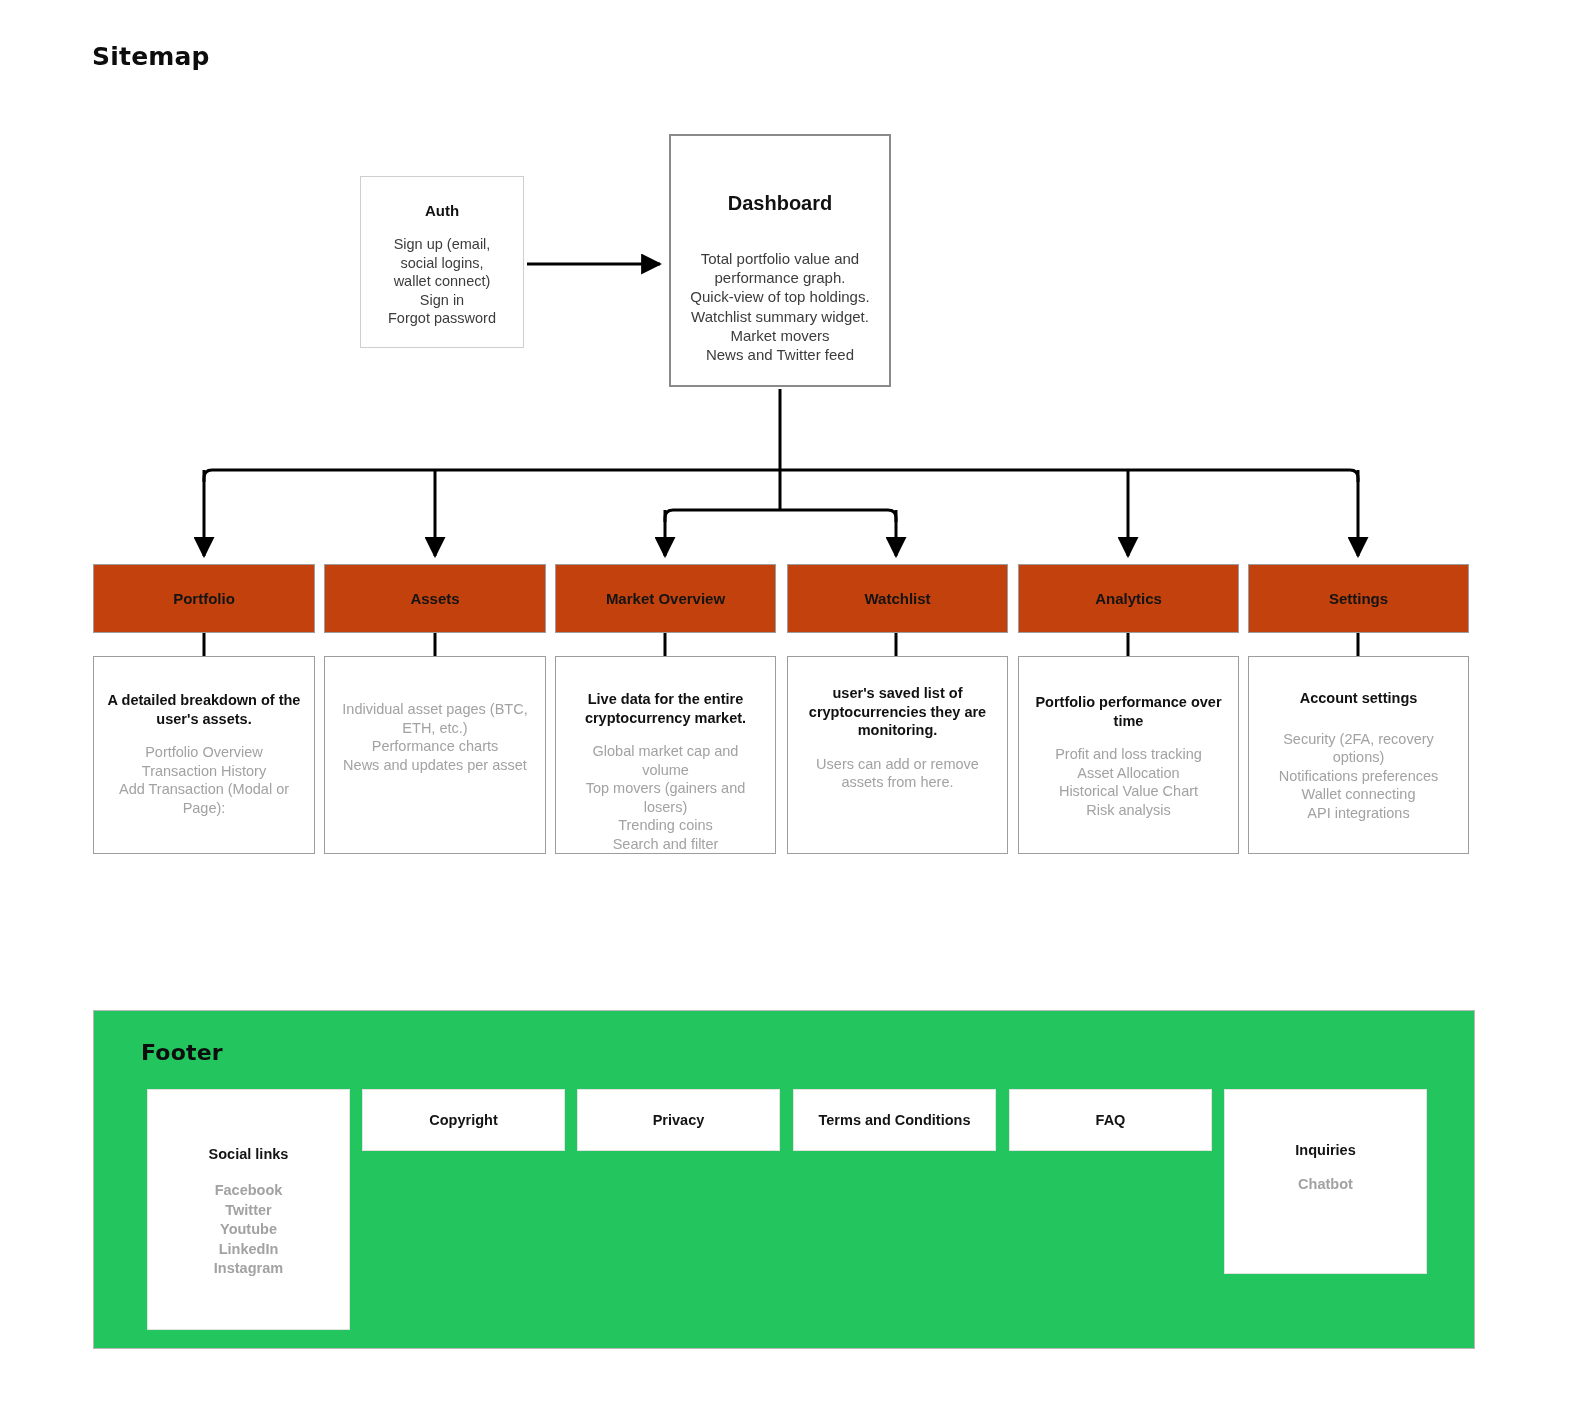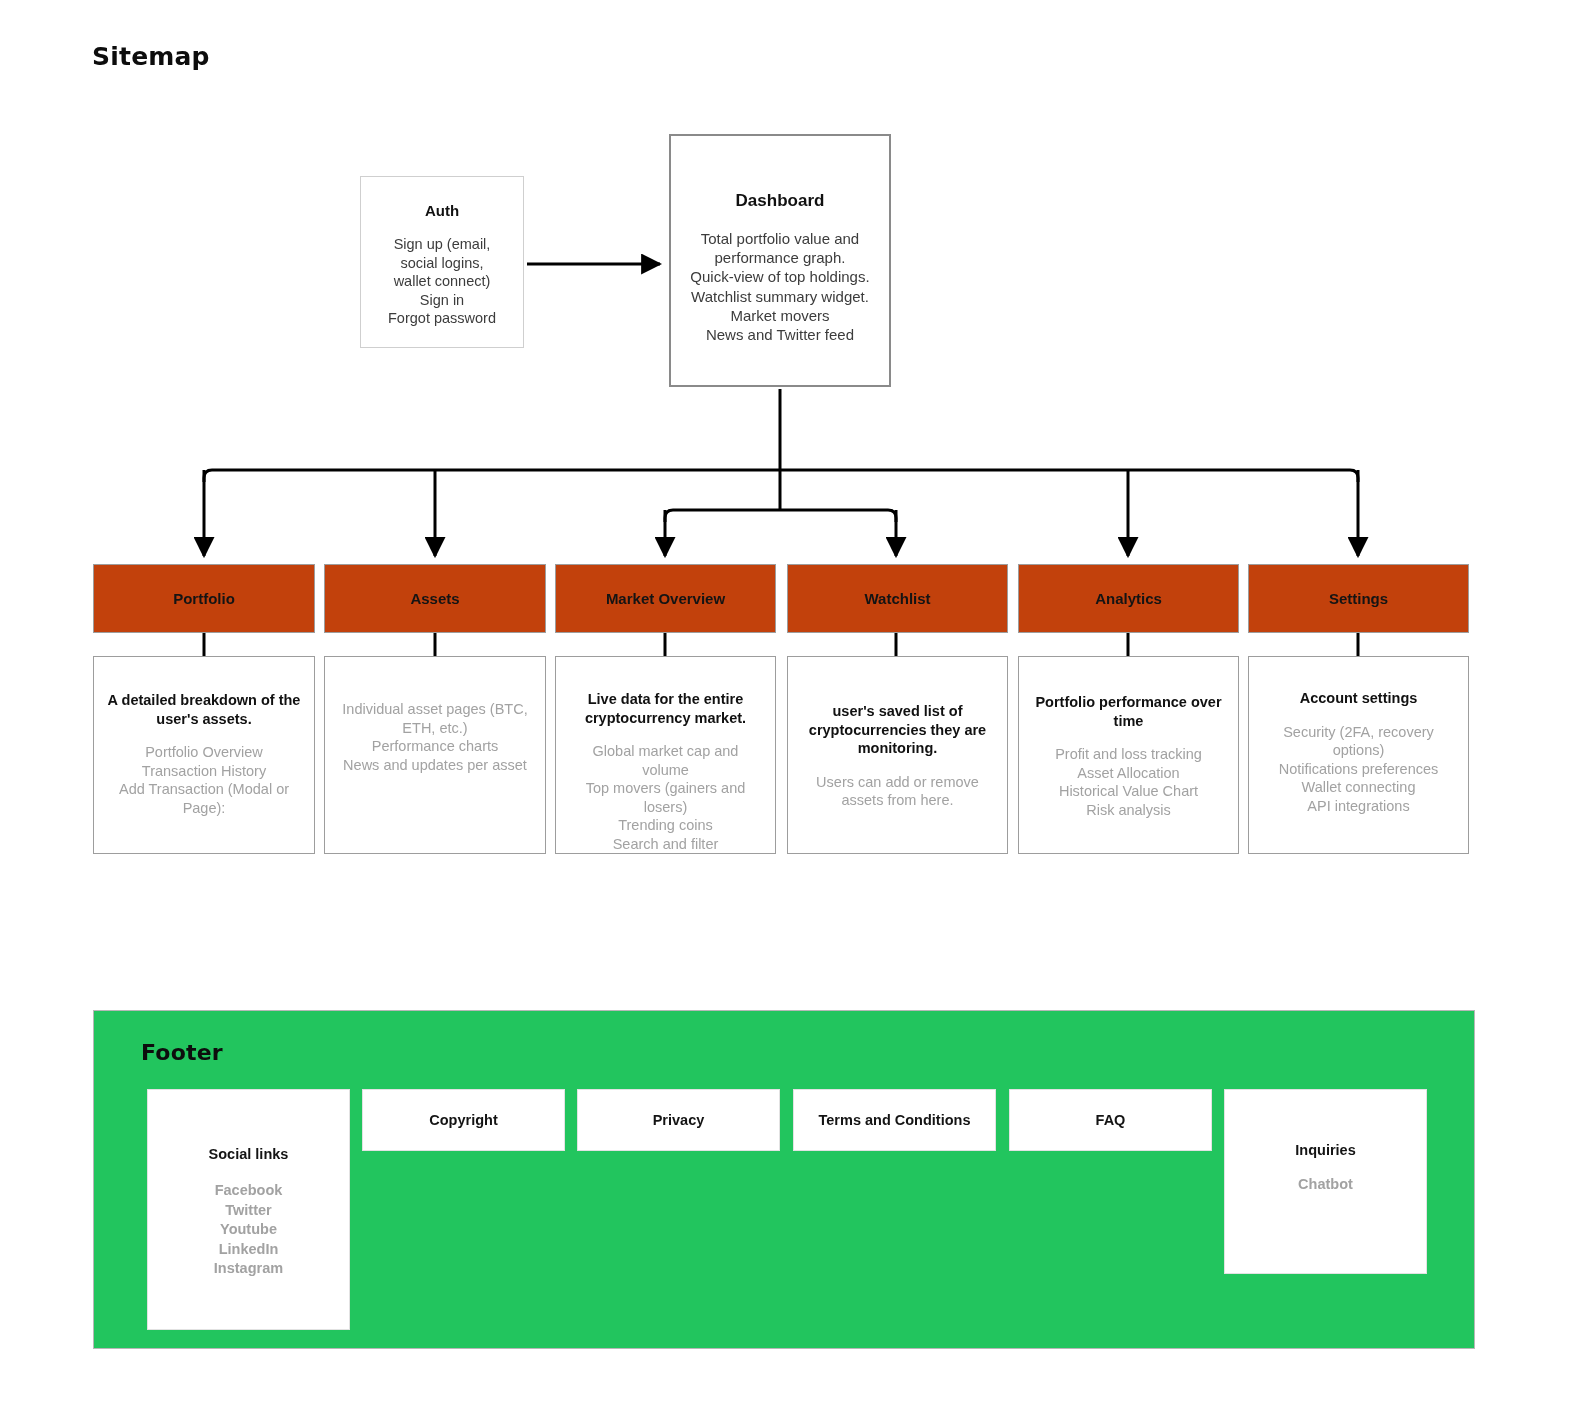--- a/index.html
+++ b/index.html
@@ -80,21 +80,21 @@
 
   
   .box-dashboard {
     left: 669px;
     top: 134px;
     width: 222px;
     height: 253px;
     border: 2px solid #8a8a8a;
     padding-top: 54px;
   }
-  .box-dashboard .node-title { font-size: 17px; margin-bottom: 16px; }
+  .box-dashboard .node-title { font-size: 20px; margin-bottom: 32px; }
   .box-dashboard .node-body { color: #3c3c3c; font-size: 15px; line-height: 1.28; }
 
   
   .sec-head {
     position: absolute;
     box-sizing: border-box;
     top: 564px;
     height: 69px;
     background: #c2410c;
     border: 1px solid #9d9d9d;
@@ -297,41 +297,41 @@
 
   <div class="sec-detail col-1" style="padding-top:43px;">
     <div class="dbody">
       <span class="ln">Individual asset pages (BTC,</span>
       <span class="ln">ETH, etc.)</span>
       <span class="ln">Performance charts</span>
       <span class="ln">News and updates per asset</span>
     </div>
   </div>
 
-  <div class="sec-detail col-3" style="padding-top:45px;">
+  <div class="sec-detail col-3" style="padding-top:27px;">
     <div class="dtitle">user's saved list of cryptocurrencies they are monitoring.</div>
     <div class="dbody" style="margin-top:15px;">
       <span class="ln">Users can add or remove</span>
       <span class="ln">assets from here.</span>
     </div>
   </div>
 
   <div class="sec-detail col-4" style="padding-top:36px;">
     <div class="dtitle">Portfolio performance over time</div>
     <div class="dbody" style="margin-top:15px;">
       <span class="ln">Profit and loss tracking</span>
       <span class="ln">Asset Allocation</span>
       <span class="ln">Historical Value Chart</span>
       <span class="ln">Risk analysis</span>
     </div>
   </div>
 
   <div class="sec-detail col-5" style="padding-top:32px;">
     <div class="dtitle">Account settings</div>
-    <div class="dbody" style="margin-top:15px;">
+    <div class="dbody" style="margin-top:22px;">
       <span class="ln">Security (2FA, recovery</span>
       <span class="ln">options)</span>
       <span class="ln">Notifications preferences</span>
       <span class="ln">Wallet connecting</span>
       <span class="ln">API integrations</span>
     </div>
   </div>
 
   <div class="footer-outer">
     <div class="footer-title">Footer</div>

